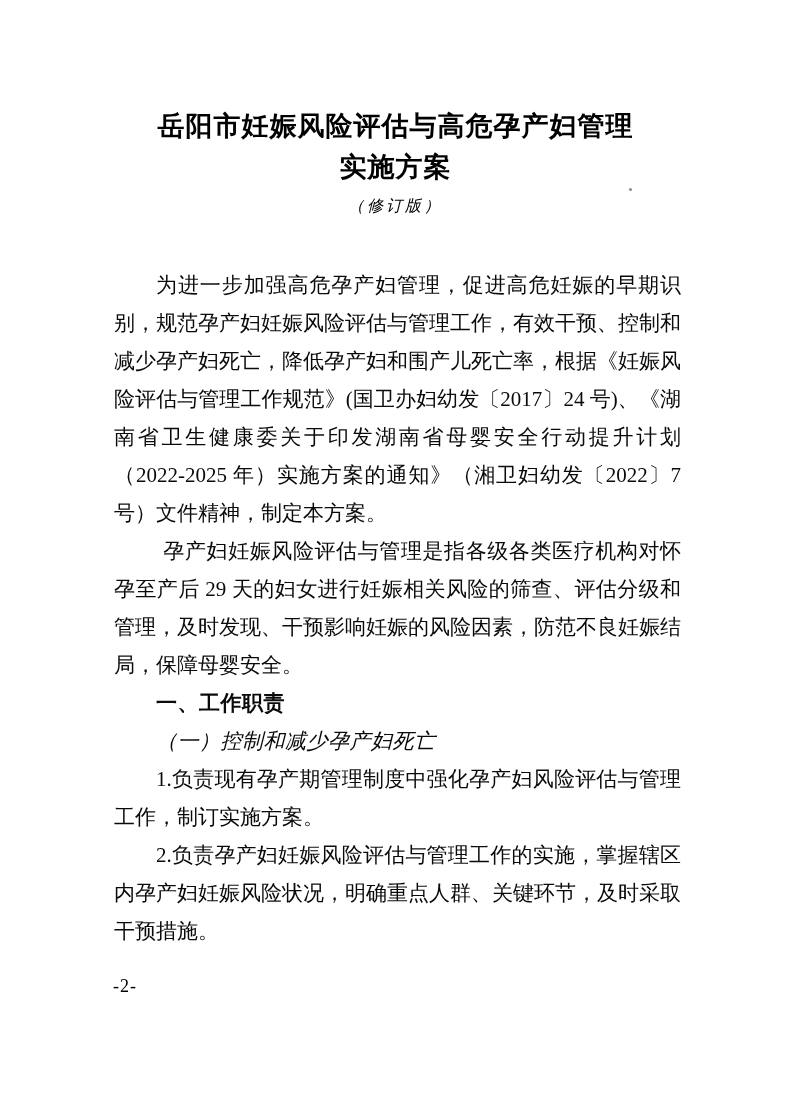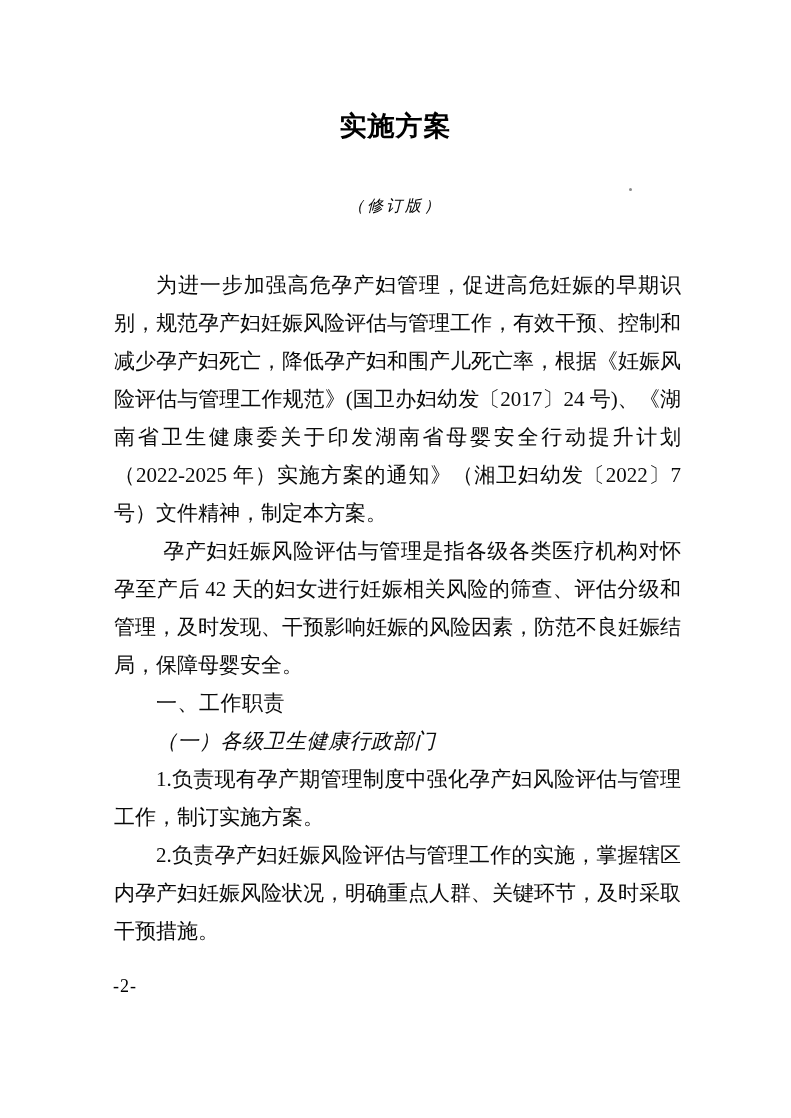--- a/index.html
+++ b/index.html
@@ -64,21 +64,21 @@
   }
   .para {
     margin: 0;
     text-indent: 2em;
   }
   .para.indent-extra {
     text-indent: 2.35em;
   }
   .heading1 {
     font-family: "Liberation Sans", "DejaVu Sans", sans-serif;
-    font-weight: normal;
+    font-weight: bold;
     letter-spacing: 0.5px;
   }
   .heading2 {
     font-style: italic;
     letter-spacing: 0.5px;
   }
   .page-number {
     position: absolute;
     left: 113px;
     top: 976px;
@@ -86,31 +86,32 @@
     letter-spacing: 1px;
     color: #000000;
   }
 </style>
 </head>
 <body>
 
 <div class="page">
 
   <h1 class="doc-title">
+    <span class="title-line">岳阳市妊娠风险评估与高危孕产妇管理</span>
     <span class="title-line">实施方案</span>
   </h1>
 
   <div class="doc-subtitle">（修订版）</div>
 
   <div class="speck"></div>
 
   <div class="doc-body">
     <p class="para body-text">为进一步加强高危孕产妇管理，促进高危妊娠的早期识别，规范孕产妇妊娠风险评估与管理工作，有效干预、控制和减少孕产妇死亡，降低孕产妇和围产儿死亡率，根据《妊娠风险评估与管理工作规范》(国卫办妇幼发〔2017〕24 号)、《湖南省卫生健康委关于印发湖南省母婴安全行动提升计划（2022-2025 年）实施方案的通知》（湘卫妇幼发〔2022〕7 号）文件精神，制定本方案。</p>
-    <p class="para body-text indent-extra">孕产妇妊娠风险评估与管理是指各级各类医疗机构对怀孕至产后 42 天的妇女进行妊娠相关风险的筛查、评估分级和管理，及时发现、干预影响妊娠的风险因素，防范不良妊娠结局，保障母婴安全。</p>
+    <p class="para body-text indent-extra">孕产妇妊娠风险评估与管理是指各级各类医疗机构对怀孕至产后 29 天的妇女进行妊娠相关风险的筛查、评估分级和管理，及时发现、干预影响妊娠的风险因素，防范不良妊娠结局，保障母婴安全。</p>
     <p class="para heading1">一、工作职责</p>
-    <p class="para heading2">（一）各级卫生健康行政部门</p>
+    <p class="para heading2">（一）控制和减少孕产妇死亡</p>
     <p class="para body-text">1.负责现有孕产期管理制度中强化孕产妇风险评估与管理工作，制订实施方案。</p>
     <p class="para body-text">2.负责孕产妇妊娠风险评估与管理工作的实施，掌握辖区内孕产妇妊娠风险状况，明确重点人群、关键环节，及时采取干预措施。</p>
   </div>
 
   <div class="page-number">-2-</div>
 
 </div>
 
 </body></html>

